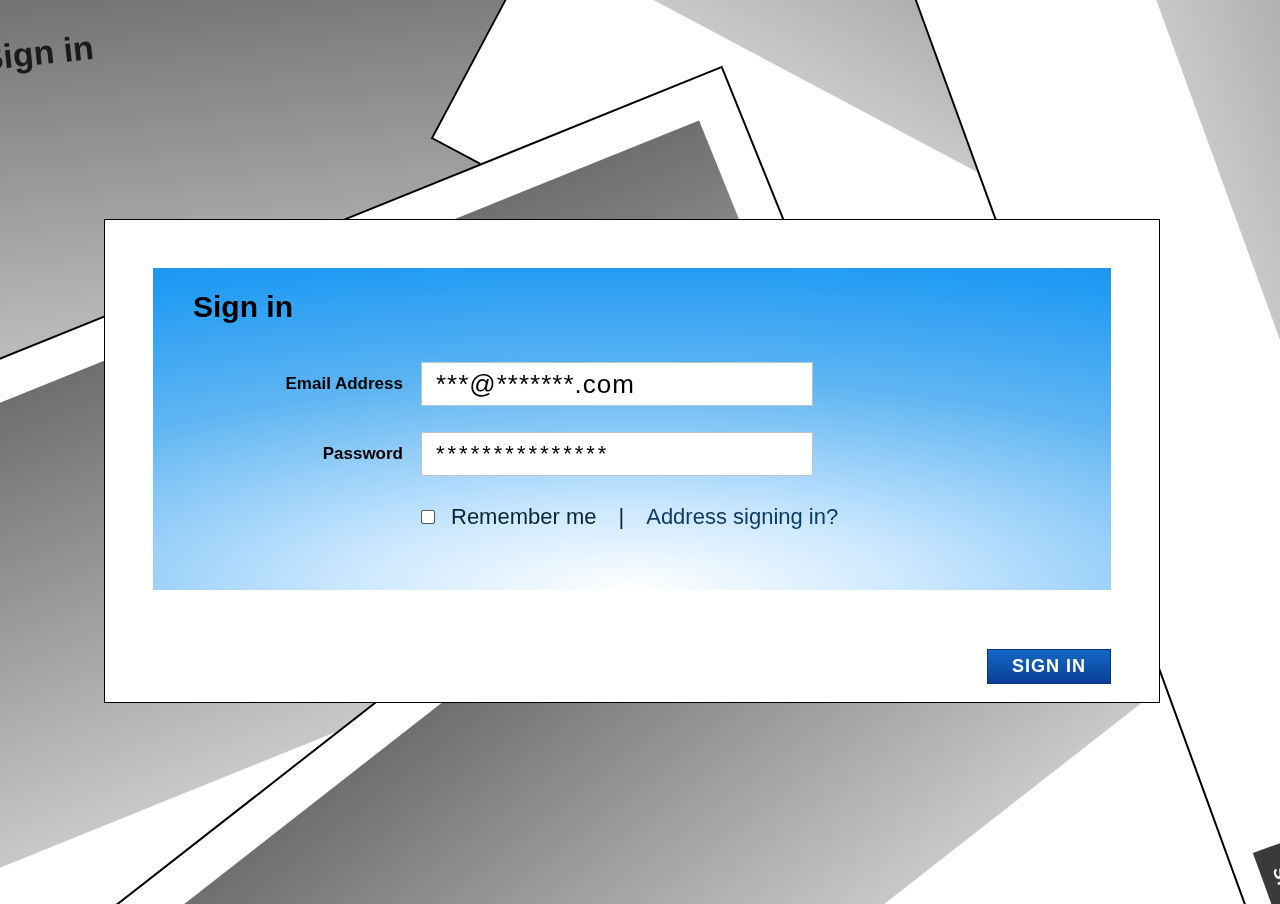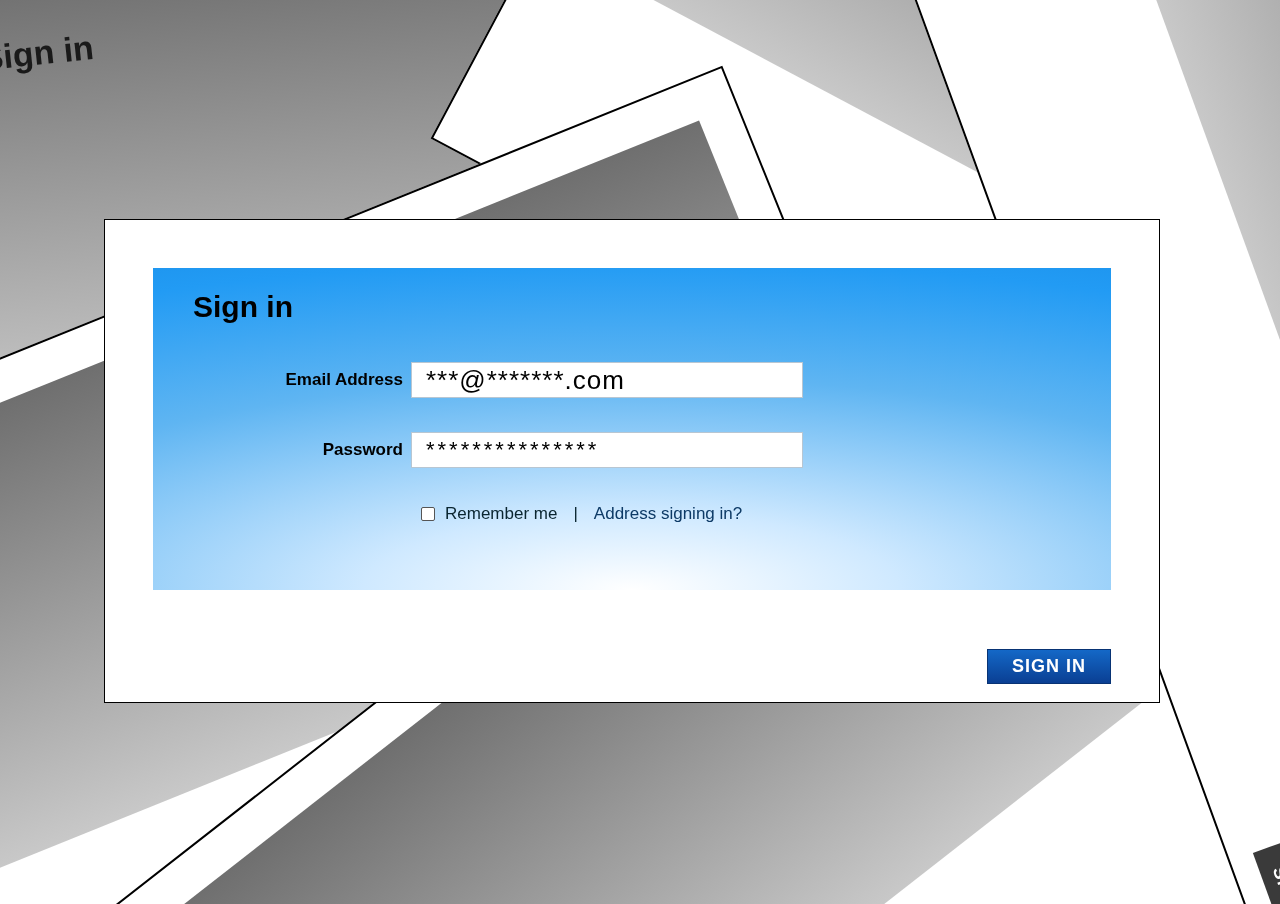--- a/index.html
+++ b/index.html
@@ -90,44 +90,44 @@
   }
   .row.email { top: 94px; left: 0; right: 0; }
   .row.pass  { top: 164px; left: 0; right: 0; border-radius: 10px; }
 
   .label {
     width: 250px;
     text-align: right;
     font-size: 17px;
     font-weight: 700;
     color: #000;
-    padding-right: 8px;
+    padding-right: 18px;
   }
 
   .field {
     width: 392px;
-    height: 36px;
+    height: 44px;
     background: #fff;
     border: 1px solid #b8c6d2;
     box-sizing: border-box;
     font-size: 26px;
     font-family: Arial, Helvetica, sans-serif;
     padding: 4px 14px;
     letter-spacing: 1px;
     color: #000;
   }
 
   .helper-row {
     position: absolute;
     top: 236px;
     left: 268px;
     display: flex;
     align-items: center;
-    gap: 10px;
-    font-size: 17px;
+    gap: 16px;
+    font-size: 22px;
     color: #003;
   }
   .chk {
     width: 12px; height: 12px;
     border: 1px solid #555;
     border-radius: 2px;
     background: #fff;
     display: inline-block;
   }
   .remember { color: #0a2530; }

